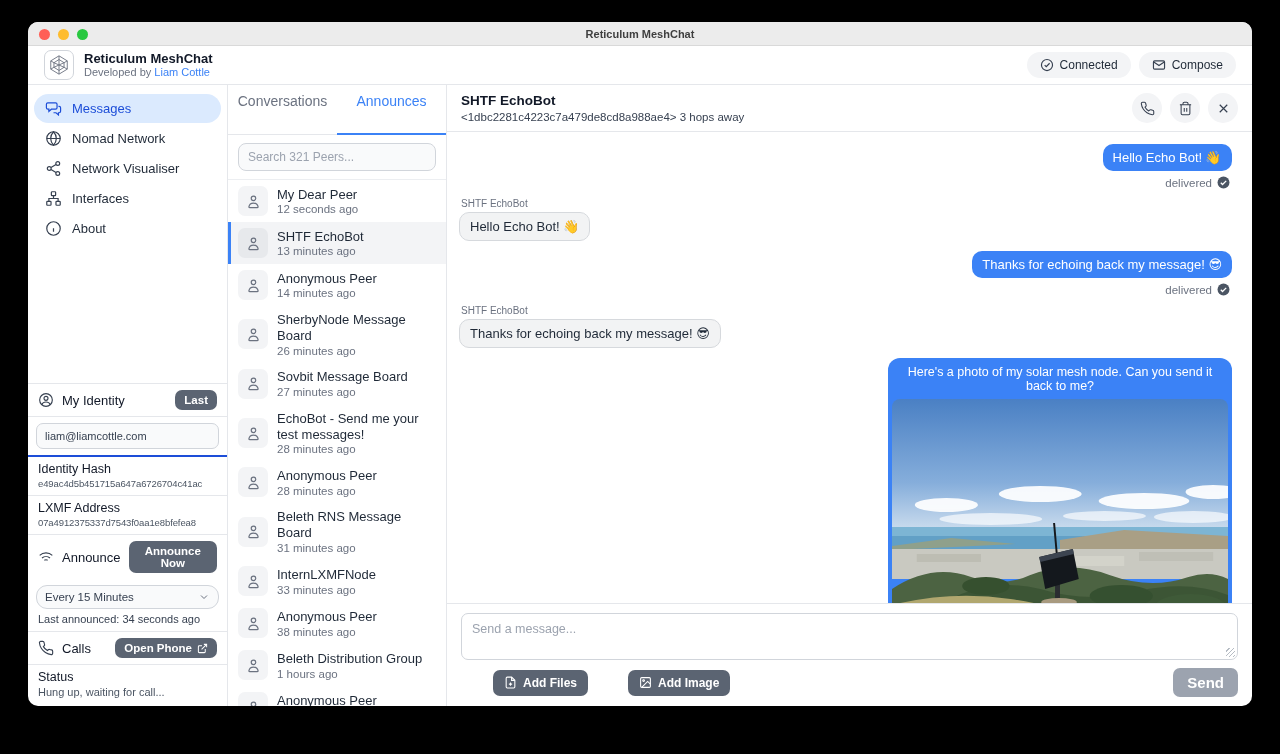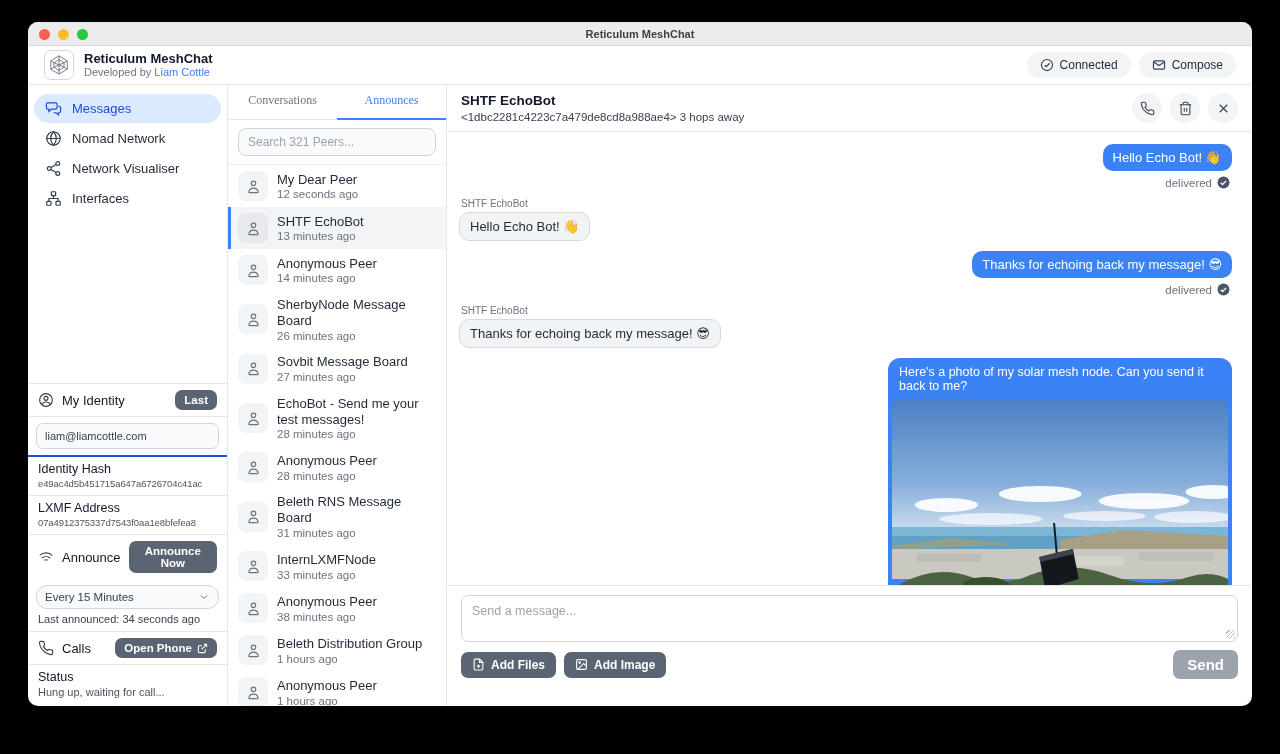--- a/index.html
+++ b/index.html
@@ -50,22 +50,22 @@
   .id-select{border:1px solid #d1d5db;border-radius:11px;background:#f9fafb;padding:5px 8px;
     font-size:11.5px;color:#374151;display:flex;align-items:center;cursor:pointer;}
   .id-select svg{margin-left:auto;color:#6b7280;}
   .id-note{padding:0 10px 6px;font-size:11px;color:#374151;border-bottom:1px solid #e5e7eb;}
   .id-status{padding:5px 10px 8px;}
   .id-status .id-field-label{font-size:12.5px;}
   .id-status-value{font-size:11px;color:#4b5563;margin-top:2px;}
   
   .peerlist{width:219px;border-right:1px solid #e5e7eb;display:flex;flex-direction:column;flex:none;min-height:0;}
   .tabs{display:flex;border-bottom:1px solid #e5e7eb;flex:none;}
-  .tab{flex:1;text-align:center;padding:8px 0 10px;font-size:12px;color:#6b7280;cursor:pointer;
-    border-bottom:2px solid transparent;margin-bottom:-1px;font-family:Liberation Serif, serif;}
+  .tab{flex:1;text-align:center;padding:8px 0 24px;font-size:14px;color:#6b7280;cursor:pointer;
+    border-bottom:2px solid transparent;margin-bottom:-1px;}
   .tab.active{color:#3b82f6;border-bottom-color:#3b82f6;}
   .search-wrap{padding:8px 10px;border-bottom:1px solid #eceef1;flex:none;}
   .search-input{width:100%;border:1px solid #d1d5db;border-radius:8px;background:#f9fafb;
     padding:6px 9px;font-size:12px;color:#374151;font-family:inherit;}
   .search-input::placeholder{color:#9ca3af;}
   .peer-items{flex:1;overflow:hidden;}
   .peer-item{display:flex;align-items:center;gap:9px;padding:6px 10px 6px 7px;border-left:3px solid transparent;cursor:pointer;}
   .peer-item.selected{background:#f3f4f6;border-left-color:#3b82f6;}
   .peer-avatar{width:30px;height:30px;border-radius:7px;background:#f3f4f6;display:flex;align-items:center;
     justify-content:center;color:#6b7280;flex:none;}
@@ -82,35 +82,35 @@
     align-items:center;justify-content:center;color:#374151;cursor:pointer;}
   .messages{flex:1;padding:7px 20px 6px 12px;overflow:hidden;display:flex;flex-direction:column;min-height:0;}
   .msg-out{align-self:flex-end;background:#3b82f6;color:#fff;font-size:13px;padding:6px 10px;
     border-radius:10px;margin-top:5px;max-width:70%;}
   .msg-status{align-self:flex-end;display:flex;align-items:center;gap:5px;font-size:11.5px;
     color:#6b7280;margin:5px 2px 5px;}
   .msg-in-group{align-self:flex-start;margin:4px 0 5px;}
   .msg-sender{font-size:10px;color:#6b7280;margin:0 0 3px 2px;}
   .msg-in{background:#f2f3f4;border:1px solid #d6d9dd;color:#1f2937;font-size:13px;
     padding:6px 10px;border-radius:10px;display:inline-block;}
-  .msg-photo{align-self:flex-end;background:#3b82f6;border-radius:12px;padding:4px;margin-top:5px;width:344px;}
+  .msg-photo{align-self:flex-end;background:#3b82f6;border-radius:12px;padding:4px;margin-top:5px;width:344px;text-align:center;}
   .msg-photo-caption{color:#fff;font-size:12.5px;padding:3px 7px 6px;}
   .msg-photo-img{display:block;width:336px;height:238px;border-radius:8px;overflow:hidden;cursor:pointer;}
   .msg-photo-img svg{display:block;width:100%;height:100%;}
   
-  .composer{border-top:1px solid #e5e7eb;padding:9px 14px 27px;flex:none;}
+  .composer{border-top:1px solid #e5e7eb;padding:9px 14px 9px;flex:none;}
   .ta-wrap{position:relative;}
   .composer textarea{width:100%;height:47px;border:1px solid #d1d5db;border-radius:7px;padding:8px 10px;
     font-size:12.5px;color:#374151;resize:none;font-family:inherit;display:block;background:#fff;}
   .composer textarea::placeholder{color:#9ca3af;}
   .ta-resize{position:absolute;right:3px;bottom:3px;width:9px;height:9px;
     background:repeating-linear-gradient(135deg,transparent 0 2px,#b6bcc4 2px 3px);pointer-events:none;}
   .composer-row{display:flex;gap:8px;margin-top:8px;align-items:center;}
   .btn-attach{background:#5b6472;color:#fff;font-size:12px;font-weight:bold;border:none;border-radius:7px;
-    padding:6px 11px;display:flex;align-items:center;gap:6px;cursor:pointer;font-family:inherit;}
+    padding:6px 11px;display:flex;align-items:center;gap:6px;cursor:pointer;font-family:inherit;margin-left:32px;}
   .btn-send{margin-left:auto;background:#9ca3af;color:#fff;font-weight:bold;font-size:15px;
     border:none;border-radius:7px;padding:6px 14px;cursor:pointer;font-family:inherit;}
   svg{flex:none;}
 </style>
 </head>
 <body>
 
 <div class="window">
 
   <div class="titlebar">
@@ -192,20 +192,28 @@
           <span>Network Visualiser</span>
         </div>
         <div class="nav-item">
           <svg width="17" height="17" viewBox="0 0 24 24" fill="none" stroke="currentColor" stroke-width="1.7">
             <rect x="9" y="2.5" width="6" height="5.5" rx="1"></rect>
               <rect x="2.5" y="16" width="6" height="5.5" rx="1"></rect>
             <rect x="15.5" y="16" width="6" height="5.5" rx="1"></rect>
             <path d="M12 8v4M5.5 16v-4h13v4"></path>
           </svg>
           <span>Interfaces</span>
+        </div>
+        <div class="nav-item">
+          <svg width="17" height="17" viewBox="0 0 24 24" fill="none" stroke="currentColor" stroke-width="1.7">
+            <circle cx="12" cy="12" r="9.5"></circle>
+              <path d="M12 16.5v-5"></path>
+              <path d="M12 7.8h.01" stroke-width="2.2"></path>
+          </svg>
+          <span>About</span>
         </div>
       </div>
 
       <div class="identity-panel">
         <div class="id-head">
           <svg width="16" height="16" viewBox="0 0 24 24" fill="none" stroke="currentColor" stroke-width="1.7">
             <circle cx="12" cy="12" r="9.5"></circle>
               <circle cx="12" cy="9.5" r="3"></circle>
               <path d="M5.5 19.2c1.2-2.8 3.6-4.2 6.5-4.2s5.3 1.4 6.5 4.2"></path>
           </svg>

